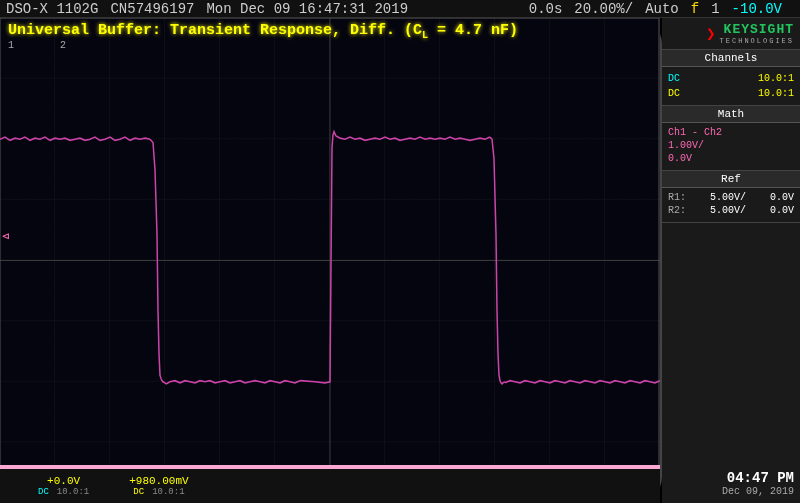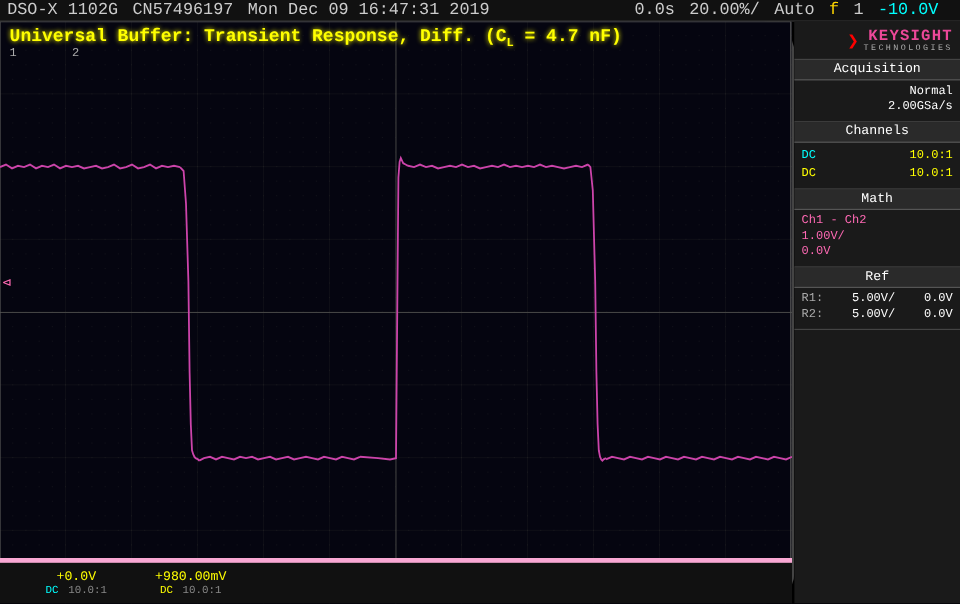--- a/index.html
+++ b/index.html
@@ -112,21 +112,21 @@
     #logo-area {
       background: #1a1a1a;
       padding: 4px 6px;
       display: flex;
       align-items: center;
       justify-content: flex-end;
       border-bottom: 1px solid #444;
       height: 32px;
     }
     #logo-text {
-      color: #ec4899;
+      color: #22c55e;
       font-size: 13px;
       font-weight: bold;
       letter-spacing: 1px;
     }
     #logo-sub {
       color: #aaa;
       font-size: 7px;
       letter-spacing: 2px;
       text-align: right;
     }
@@ -322,31 +322,20 @@
     <div id="logo-area">
       <div style="display:flex;align-items:center;gap:4px;">
         <div style="color:#ff0000;font-size:16px;font-weight:bold;">❯</div>
         <div id="keysight-logo">
           <div id="logo-text">KEYSIGHT</div>
           <div id="logo-sub">TECHNOLOGIES</div>
         </div>
       </div>
     </div>
 
-    <div class="panel-section">
-      <div class="panel-section-title">Acquisition</div>
-      <div class="panel-row">
-        <span class="panel-label"></span>
-        <span class="panel-val-white">Normal</span>
-      </div>
-      <div class="panel-row">
-        <span class="panel-label"></span>
-        <span class="panel-val-white">2.00GSa/s</span>
-      </div>
-    </div>
 
     <div class="panel-section">
       <div class="panel-section-title">Channels</div>
       <div class="ch-row">
         <span class="ch-label" style="color:#00ffff">DC</span>
         <span class="ch-val">10.0:1</span>
       </div>
       <div class="ch-row ch2-row">
         <span class="ch-label" style="color:#ffff00">DC</span>
         <span class="ch-val">10.0:1</span>
@@ -367,16 +356,20 @@
         <span class="ref-val">5.00V/</span>
         <span class="ref-val">0.0V</span>
       </div>
       <div class="ref-row">
         <span style="color:#aaa">R2:</span>
         <span class="ref-val">5.00V/</span>
         <span class="ref-val">0.0V</span>
       </div>
     </div>
 
+    <div id="panel-bottom">
+      <div class="time-large">04:47 PM</div>
+      <div class="date-small">Dec 09, 2019</div>
+    </div>
 
   </div>
 
 </div>
 
 </body></html>

